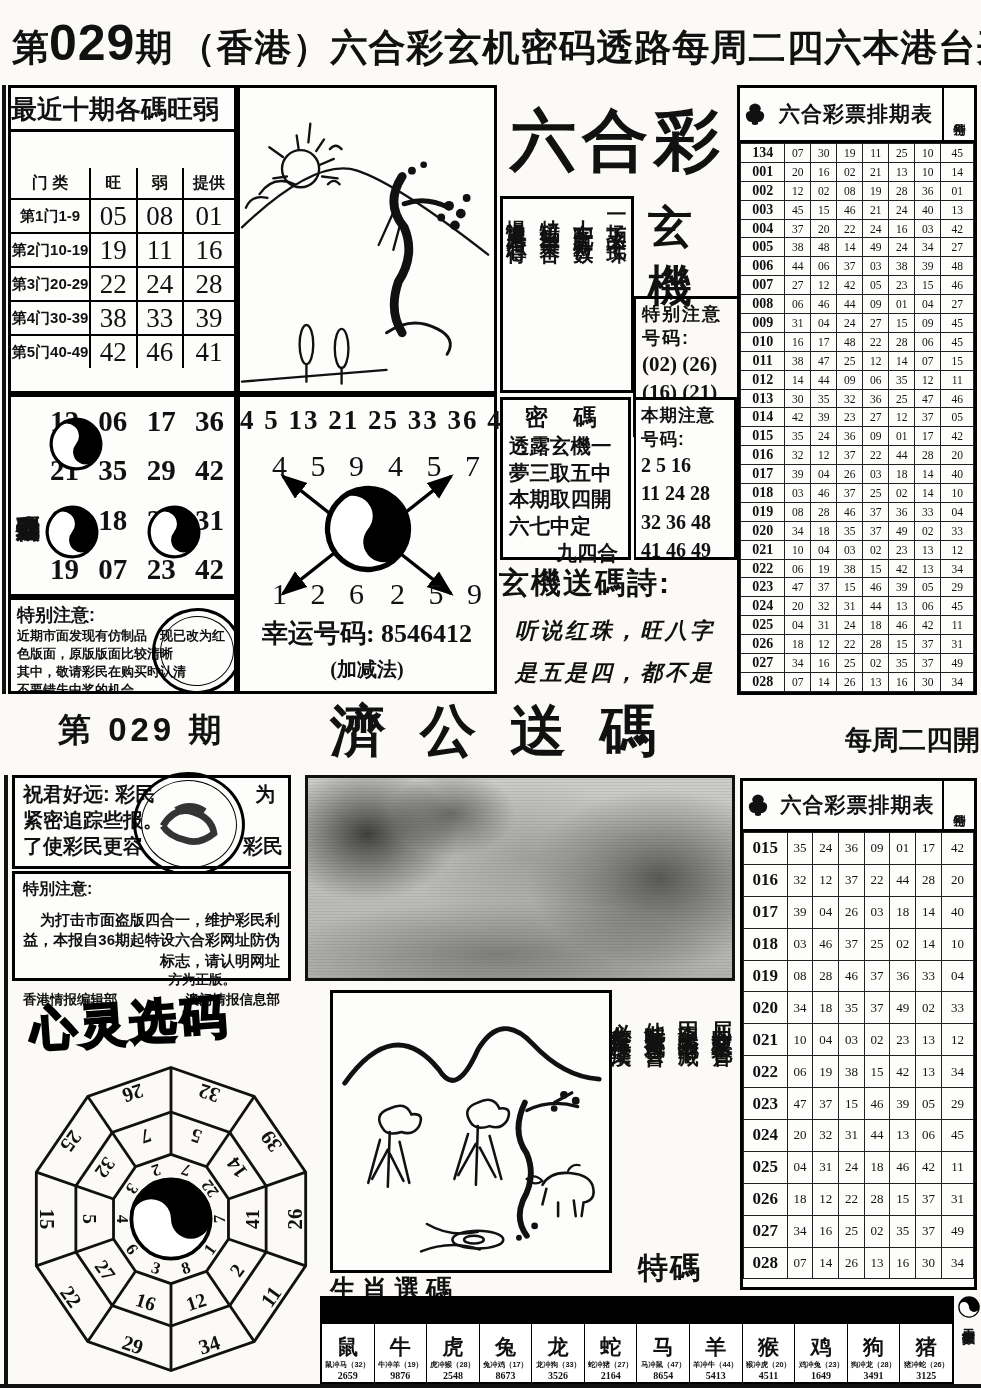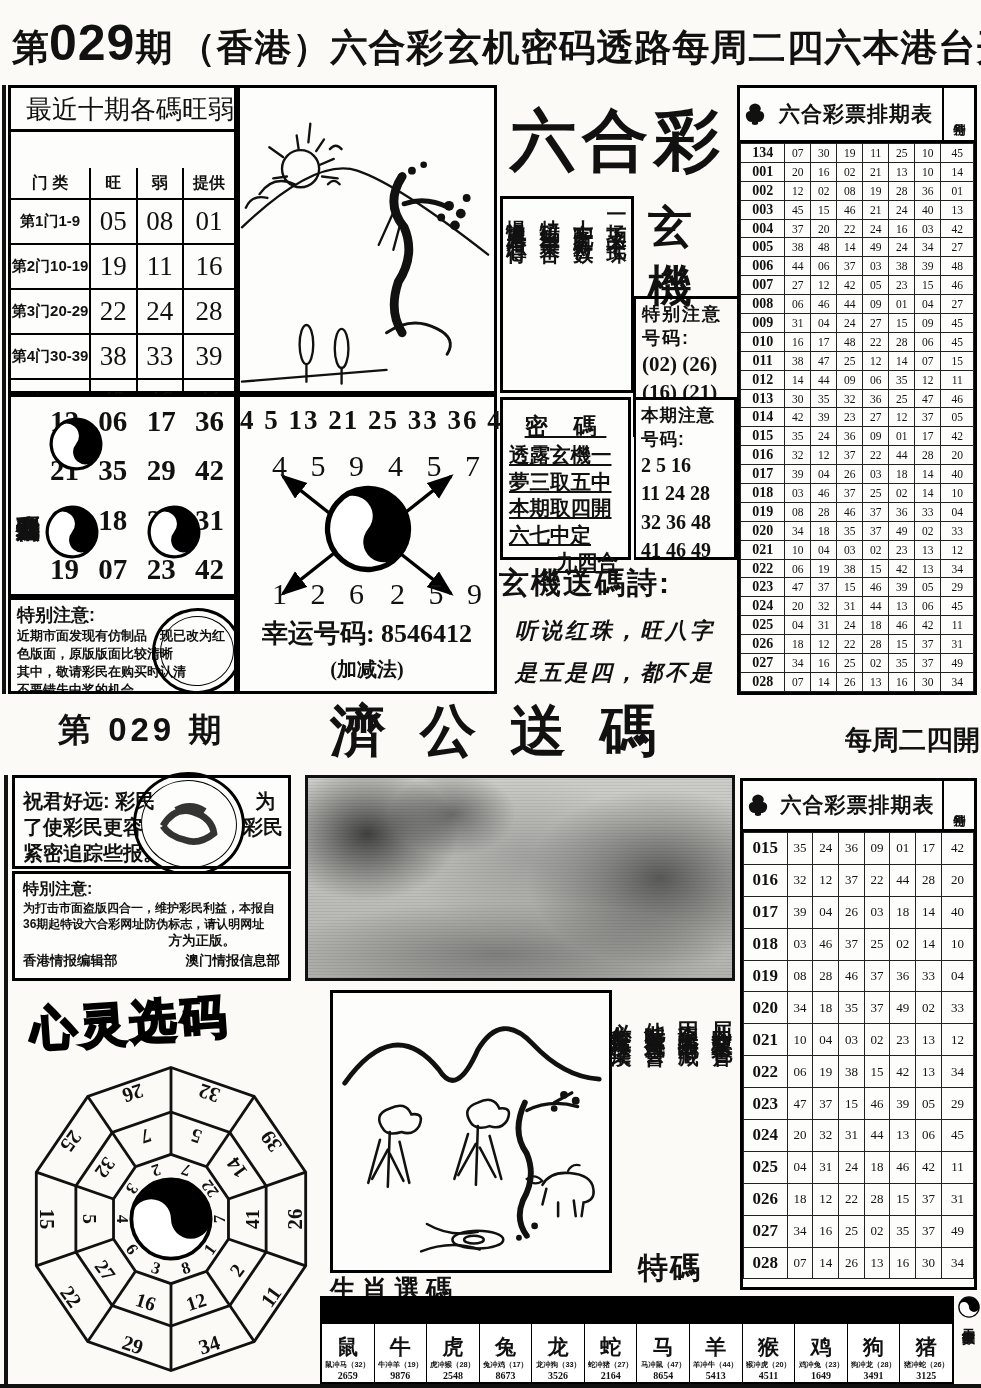--- a/index.html
+++ b/index.html
@@ -9,26 +9,26 @@
   .box{border:3px solid #000;background:#fdfdfb;box-sizing:border-box;}
 
   
   #top-headline{left:12px;top:18px;width:960px;display:flex;align-items:baseline;font-weight:bold;}
   #top-headline .ch{font-size:37px;}
   #top-headline .num{font-size:50px;letter-spacing:1px;line-height:1;}
   #top-headline .rest{font-size:37px;letter-spacing:1px;margin-left:6px;white-space:nowrap;}
 
   
   #wangruo{left:8px;top:85px;width:229px;height:309px;}
-  .w-title{font-weight:normal;font-size:26px;text-align:right;padding:4px 0 2px;font-family:"Liberation Serif",serif;}
+  .w-title{font-weight:bold;font-size:26px;text-align:left;padding:4px 0 2px;font-family:"Liberation Serif",serif;}
   .w-head{display:flex;border-top:3px solid #000;font-weight:bold;}
   .w-head span{border-right:2px solid #000;display:flex;align-items:center;justify-content:center;height:30px;font-size:16px;margin-top:36px;}
   .w-head span:last-child{border-right:none;}
   .w-row{display:flex;border-top:2px solid #000;}
-  .w-row span{border-right:2px solid #000;display:flex;align-items:center;justify-content:center;height:43px;}
+  .w-row span{border-right:2px solid #000;display:flex;align-items:center;justify-content:center;height:32px;}
   .w-row span:last-child{border-right:none;}
   .wc0{width:36%;font-weight:bold;font-size:15px;}
   .wc1,.wc2{width:20.5%;}.wc3{width:23%;}
   .w-row .wc1,.w-row .wc2,.w-row .wc3{font-family:"Liberation Serif",serif;font-size:27px;}
 
   
   #lucky{left:8px;top:394px;width:229px;height:203px;display:flex;}
   .v-title{writing-mode:vertical-rl;text-orientation:upright;font-weight:bold;font-size:24px;
            width:33px;text-align:center;padding-top:3px;font-family:"Liberation Serif",serif;}
   #lucky-grid{flex:1;position:relative;}
@@ -67,21 +67,21 @@
          letter-spacing:6px;line-height:100px;}
   #mystic-poem{left:500px;top:196px;width:134px;height:197px;padding:5px 4px;display:flex;
                flex-direction:row-reverse;justify-content:space-between;}
   .vcol{writing-mode:vertical-rl;text-orientation:upright;font-weight:bold;font-size:20px;line-height:1;letter-spacing:4px;}
   #brand2{left:648px;top:198px;width:90px;font-weight:900;font-size:44px;letter-spacing:4px;}
   #special-box{left:633px;top:252px;width:104px;height:141px;border-left:3px solid #000;border-top:3px solid #000;
                padding:3px 2px 0 6px;box-sizing:border-box;margin-top:44px;}
   #special-box .t1{font-weight:bold;font-size:18px;letter-spacing:2px;}
   .pair-row{font-family:"Liberation Serif",serif;font-weight:bold;font-size:21px;white-space:nowrap;line-height:1.35;}
 
-  #mima{left:500px;top:397px;width:131px;height:163px;padding:11px 6px;text-decoration:underline;}
+  #mima{left:500px;top:397px;width:131px;height:163px;padding:2px 6px;}
   #mima .t{font-weight:bold;font-size:23px;text-align:center;letter-spacing:10px;font-family:"Liberation Serif",serif;}
   #mima .mima-lines div{font-weight:bold;font-size:20.5px;line-height:1.3;white-space:nowrap;}
   #mima .mima-lines div:last-child{text-align:right;padding-right:4px;}
   #benqi{left:634px;top:397px;width:103px;height:163px;border-left:2px solid #000;padding:3px 2px 0 5px;}
   #benqi .t1{font-weight:bold;font-size:17.5px;letter-spacing:1px;}
   #benqi .benqi-rows div{font-family:"Liberation Serif",serif;font-weight:bold;font-size:20px;line-height:1.42;white-space:nowrap;}
 
   #songma{left:499px;top:563px;width:238px;height:131px;}
   #songma .t{font-weight:900;font-size:30px;letter-spacing:2px;}
   #songma .poem2 div{font-family:"Liberation Serif",serif;font-style:italic;font-weight:bold;font-size:22px;
@@ -107,26 +107,26 @@
   #sched1 col.c-p,#sched2 col.c-p{width:19%;}
   #sched1 col.c-s,#sched2 col.c-s{width:14%;}
 
   
   #b-issue{left:58px;top:708px;font-weight:bold;font-size:33px;letter-spacing:4px;}
   #b-title{left:330px;top:694px;font-weight:900;font-size:56px;letter-spacing:34px;
            font-family:"Liberation Serif",serif;white-space:nowrap;}
   #b-note{left:845px;top:722px;font-weight:900;font-size:27px;white-space:nowrap;}
 
   
-  #greet{left:12px;top:775px;width:279px;height:94px;position:absolute;padding:10px 8px;overflow:visible;}
+  #greet{left:12px;top:775px;width:279px;height:94px;position:absolute;padding:3px 8px;overflow:visible;}
   #greet .g-lines div{font-weight:bold;font-size:20px;line-height:1.3;white-space:pre;}
   #stamp-bottom{left:118px;top:-6px;width:106px;height:98px;transform:rotate(6deg);}
   #notice2{left:12px;top:871px;width:279px;height:110px;padding:5px 8px;}
   #notice2 .t{font-weight:bold;font-size:16px;}
-  #notice2 .body{font-size:12px;font-weight:bold;line-height:1.35;margin-top:0;}
+  #notice2 .body{font-size:15px;font-weight:bold;line-height:1.35;margin-top:10px;text-align:right;}
   #notice2 .right{font-size:13.5px;font-weight:bold;text-align:right;padding-right:44px;}
   #notice2 .depts{display:flex;justify-content:space-between;font-size:13.5px;font-weight:bold;margin-top:2px;}
 
   #xinling{left:20px;top:984px;width:290px;height:70px;}
   #decagon{left:20px;top:1052px;width:302px;height:334px;}
 
   
   #photo{left:305px;top:775px;width:430px;height:206px;border:3px solid #111;box-sizing:border-box;
     background:
       radial-gradient(ellipse 130px 95px at 14% 28%, rgba(30,30,30,.8), rgba(30,30,30,0) 70%),
@@ -710,22 +710,22 @@
       </table>
   </div>
 
   <div class="abs" id="b-issue">第 029 期</div>
   <div class="abs" id="b-title">濟公送碼</div>
   <div class="abs" id="b-note">每周二四開</div>
 
   <div class="box" id="greet">
     <div class="g-lines">
         <div>祝君好远: 彩民　　　　　为</div>
+        <div>紧密追踪些报。</div>
         <div>了使彩民更容　　　　　彩民</div>
-        <div>紧密追踪些报。</div>
       </div>
     <div class="stamp" id="stamp-bottom">
         <div class="inner">
       <svg viewBox="0 0 90 90" width="100%" height="100%">
             <path d="M18,50 q10,-22 30,-18 q20,4 24,20 q-14,14 -30,10 q-16,-2 -24,-12 M30,32 q14,-10 30,-2" fill="none" stroke="#111" stroke-width="7" opacity=".85"></path>
           </svg>
     </div>
       </div>
   </div>
   <div class="abs box" id="notice2">

